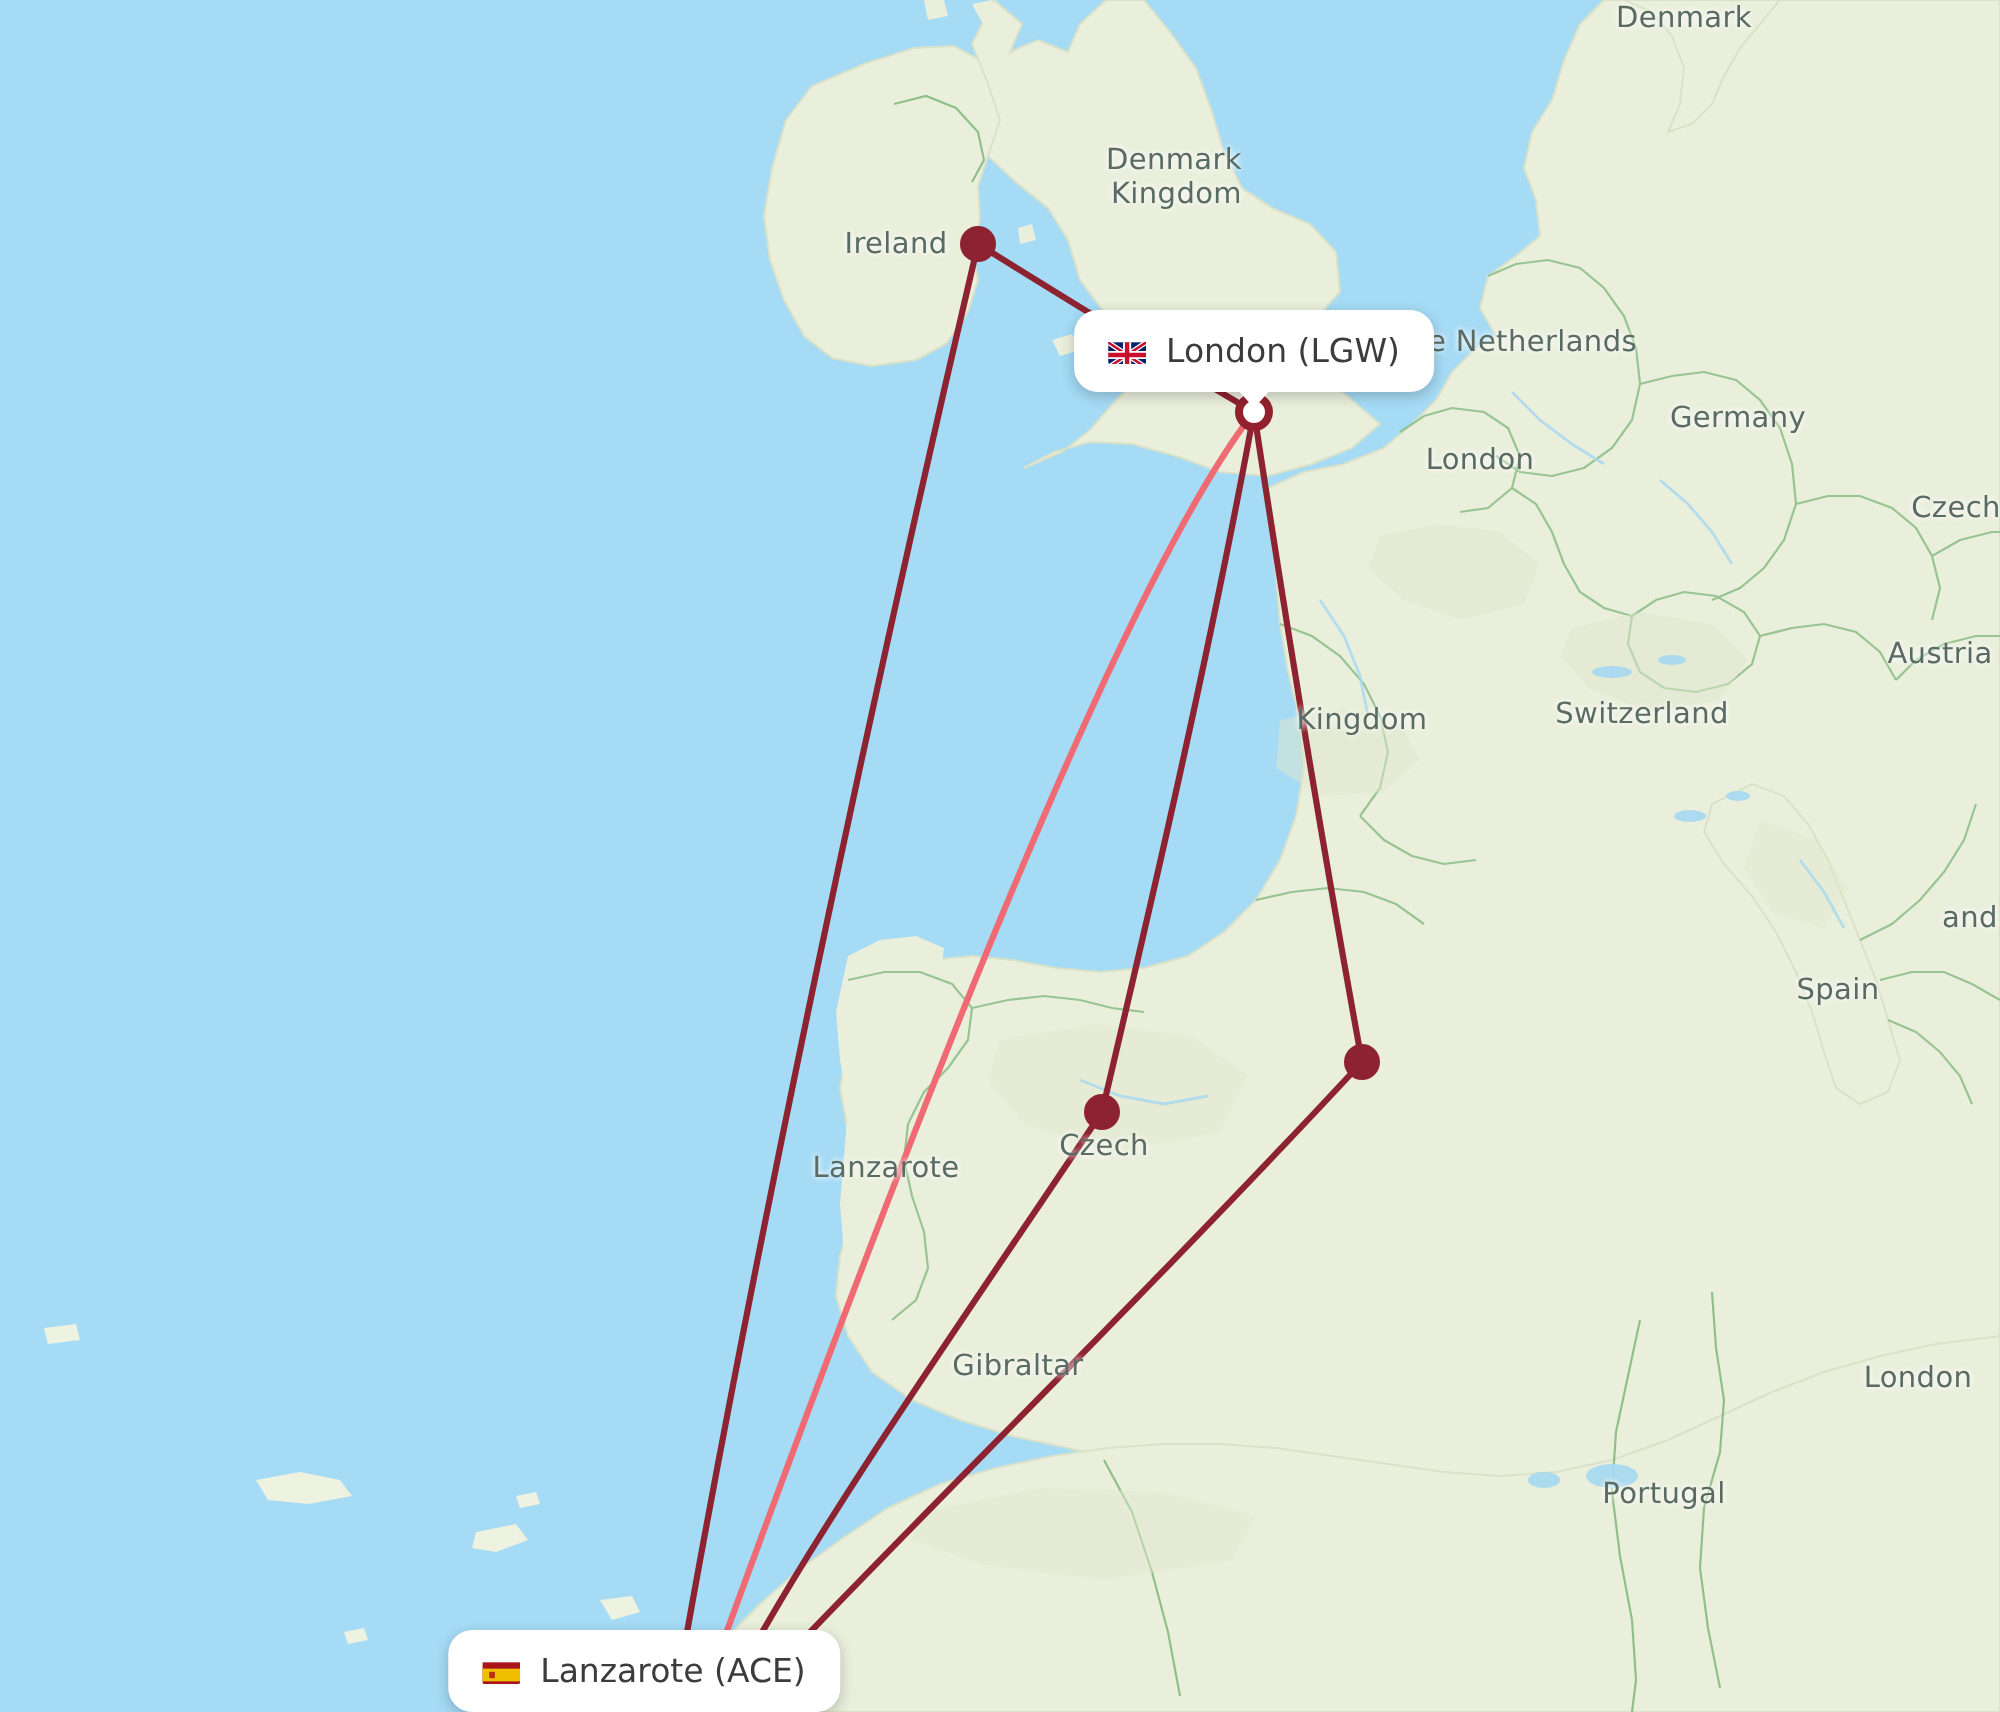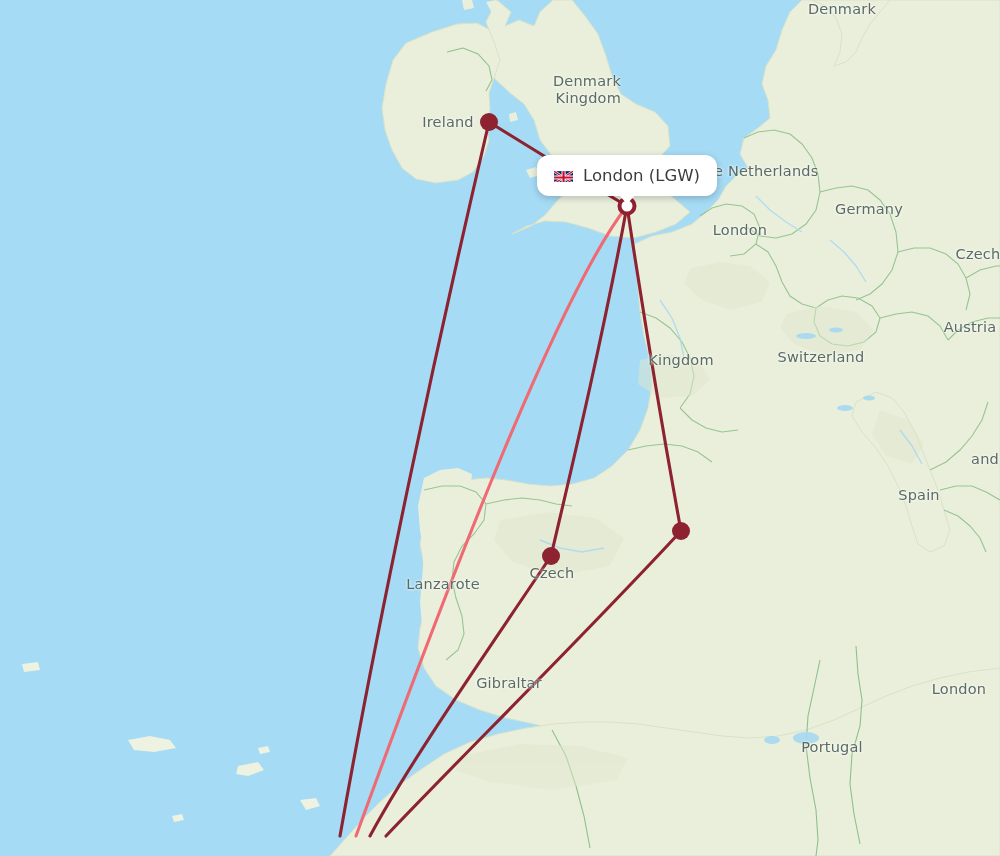--- a/index.html
+++ b/index.html
@@ -227,14 +227,24 @@
         <path d="M0,0 L60,40 M60,0 L0,40" stroke="#fff" stroke-width="8"></path>
         <path d="M0,0 L60,40 M60,0 L0,40" stroke="#C8102E" stroke-width="4"></path>
         <path d="M30,0 V40 M0,20 H60" stroke="#fff" stroke-width="13"></path>
         <path d="M30,0 V40 M0,20 H60" stroke="#C8102E" stroke-width="7"></path>
       </svg>
     </span>
     <span>London (LGW)</span>
     <span class="tip-arrow"></span>
   </div>
 
+  <div class="tooltip" style="left:322px;top:856px">
+    <span class="flag">
+      <svg viewBox="0 0 60 40" width="19" height="13" aria-hidden="true">
+        <rect width="60" height="40" fill="#AA151B"></rect>
+        <rect y="10" width="60" height="20" fill="#F1BF00"></rect>
+        <rect x="11" y="15" width="9" height="10" fill="#AA151B" opacity=".85"></rect>
+      </svg>
+    </span>
+    <span>Lanzarote (ACE)</span>
+  </div>
 
 </div>
 
 </body></html>

